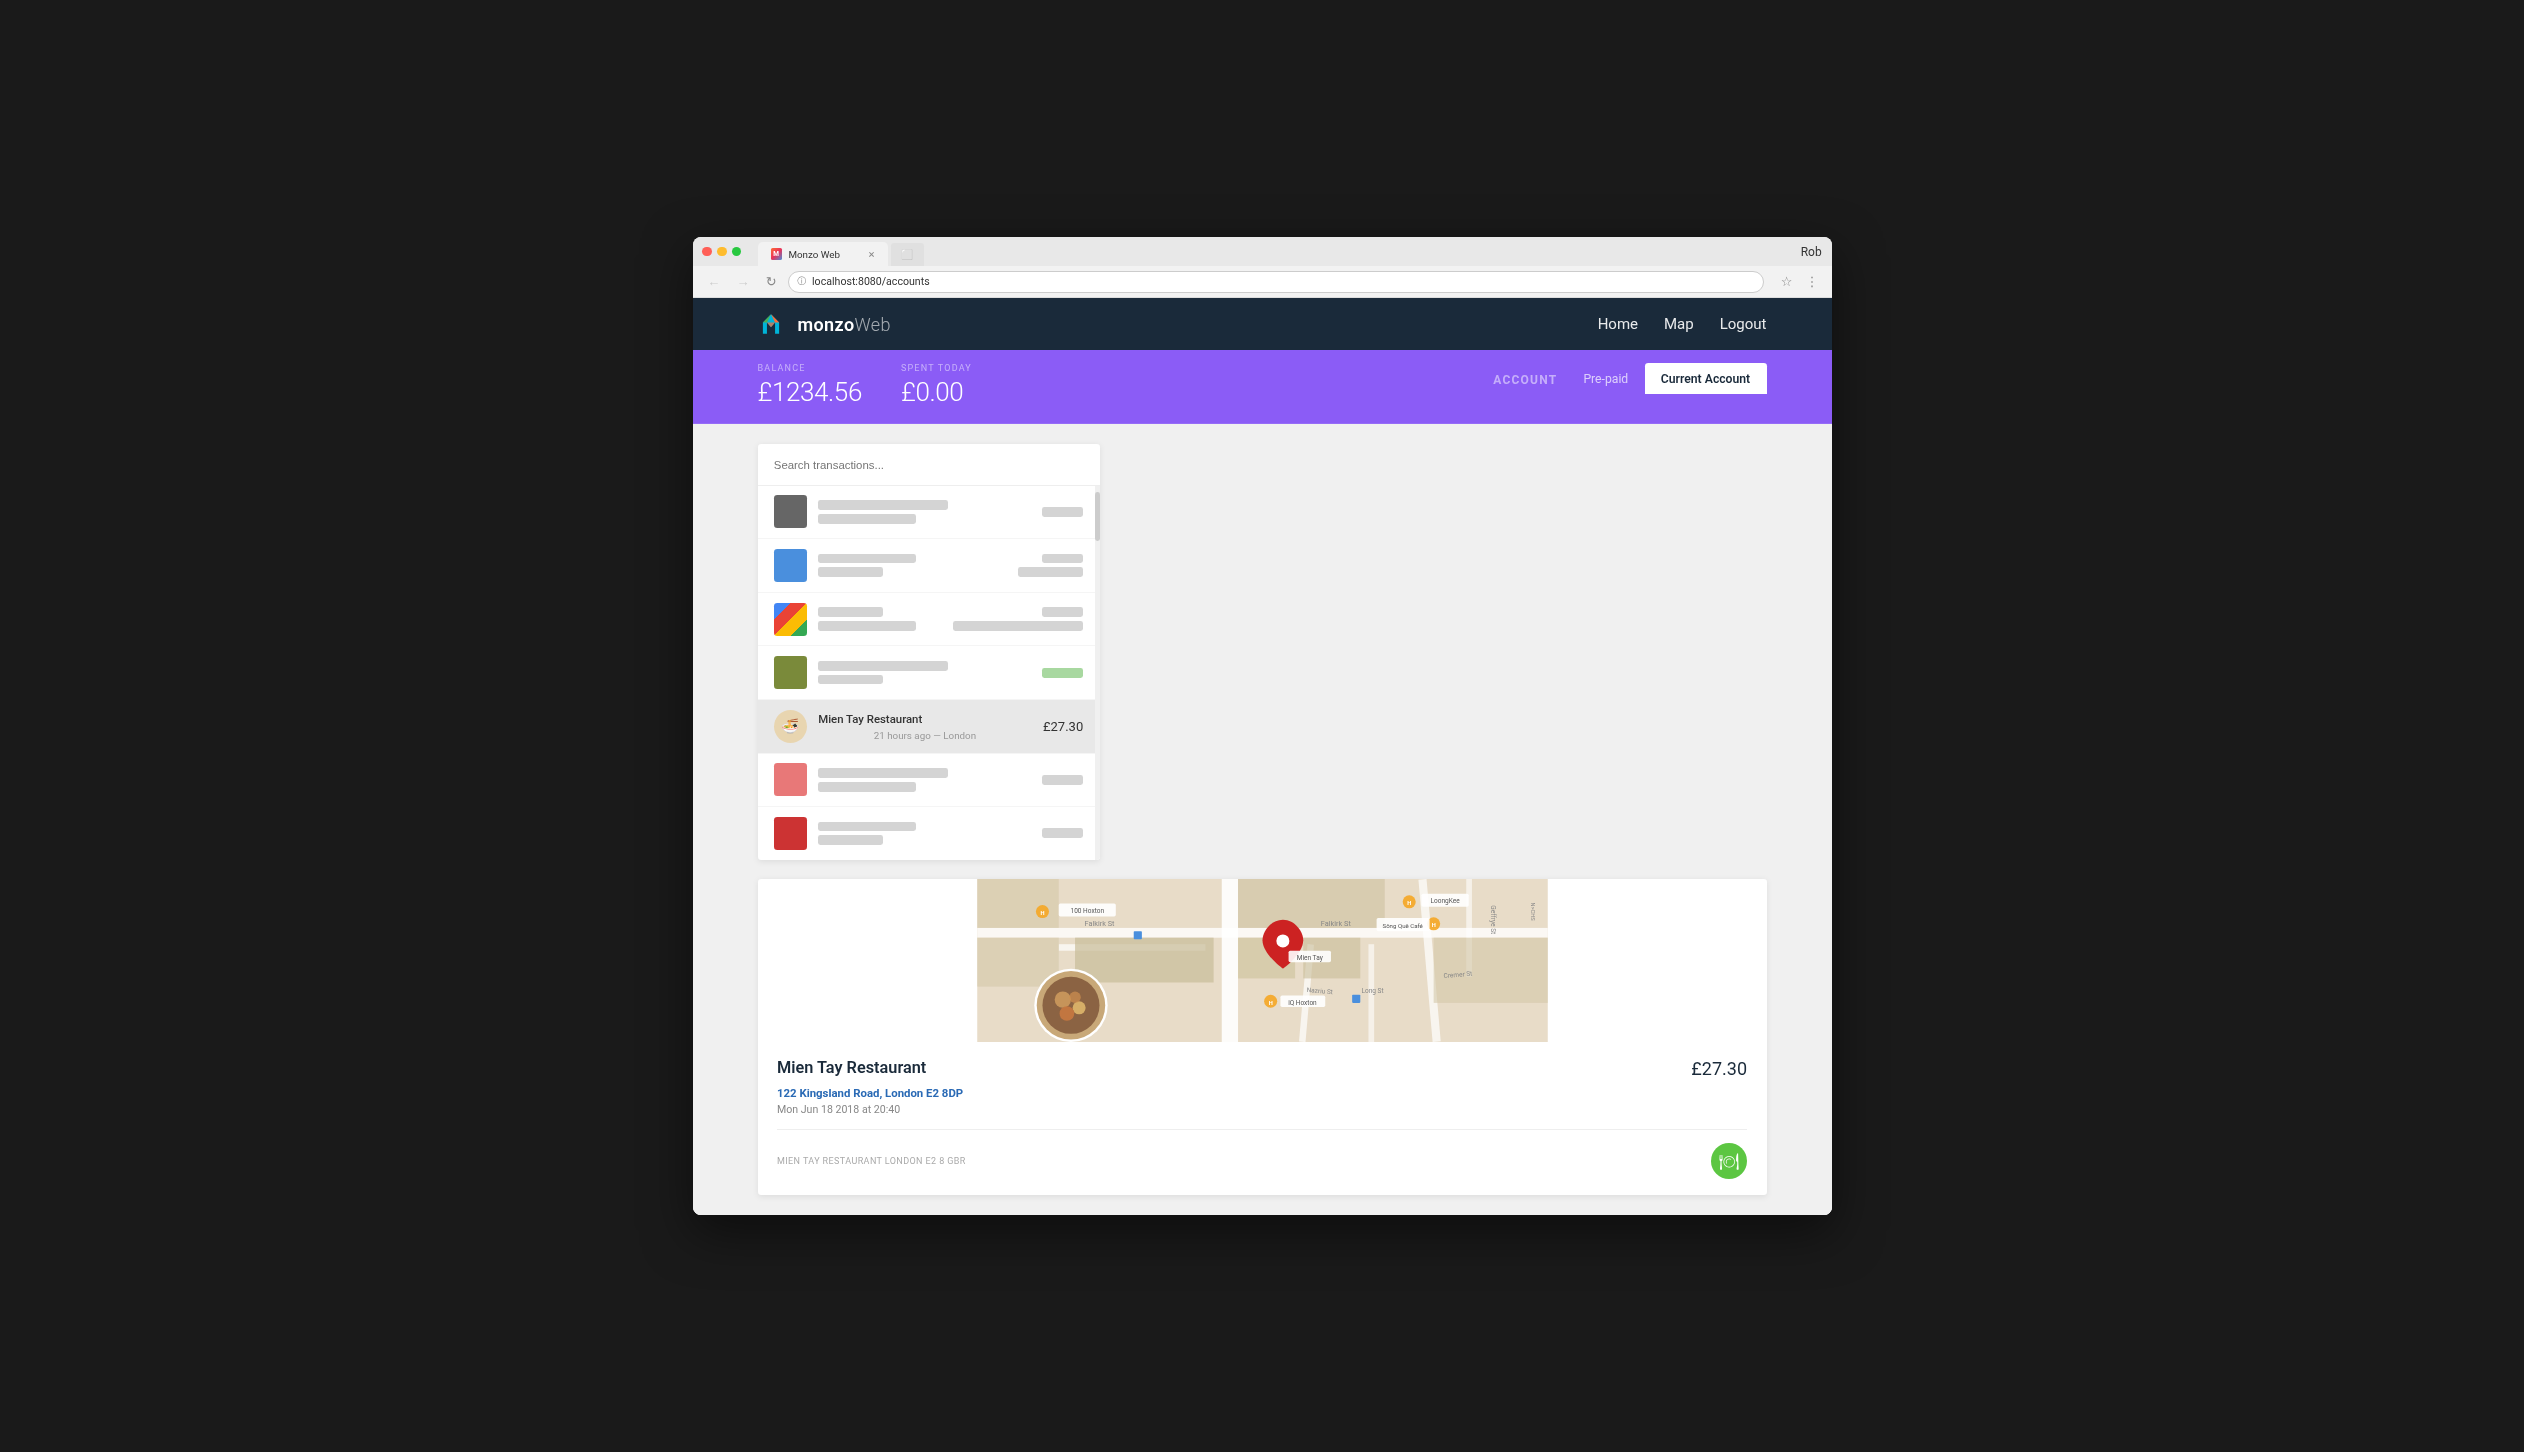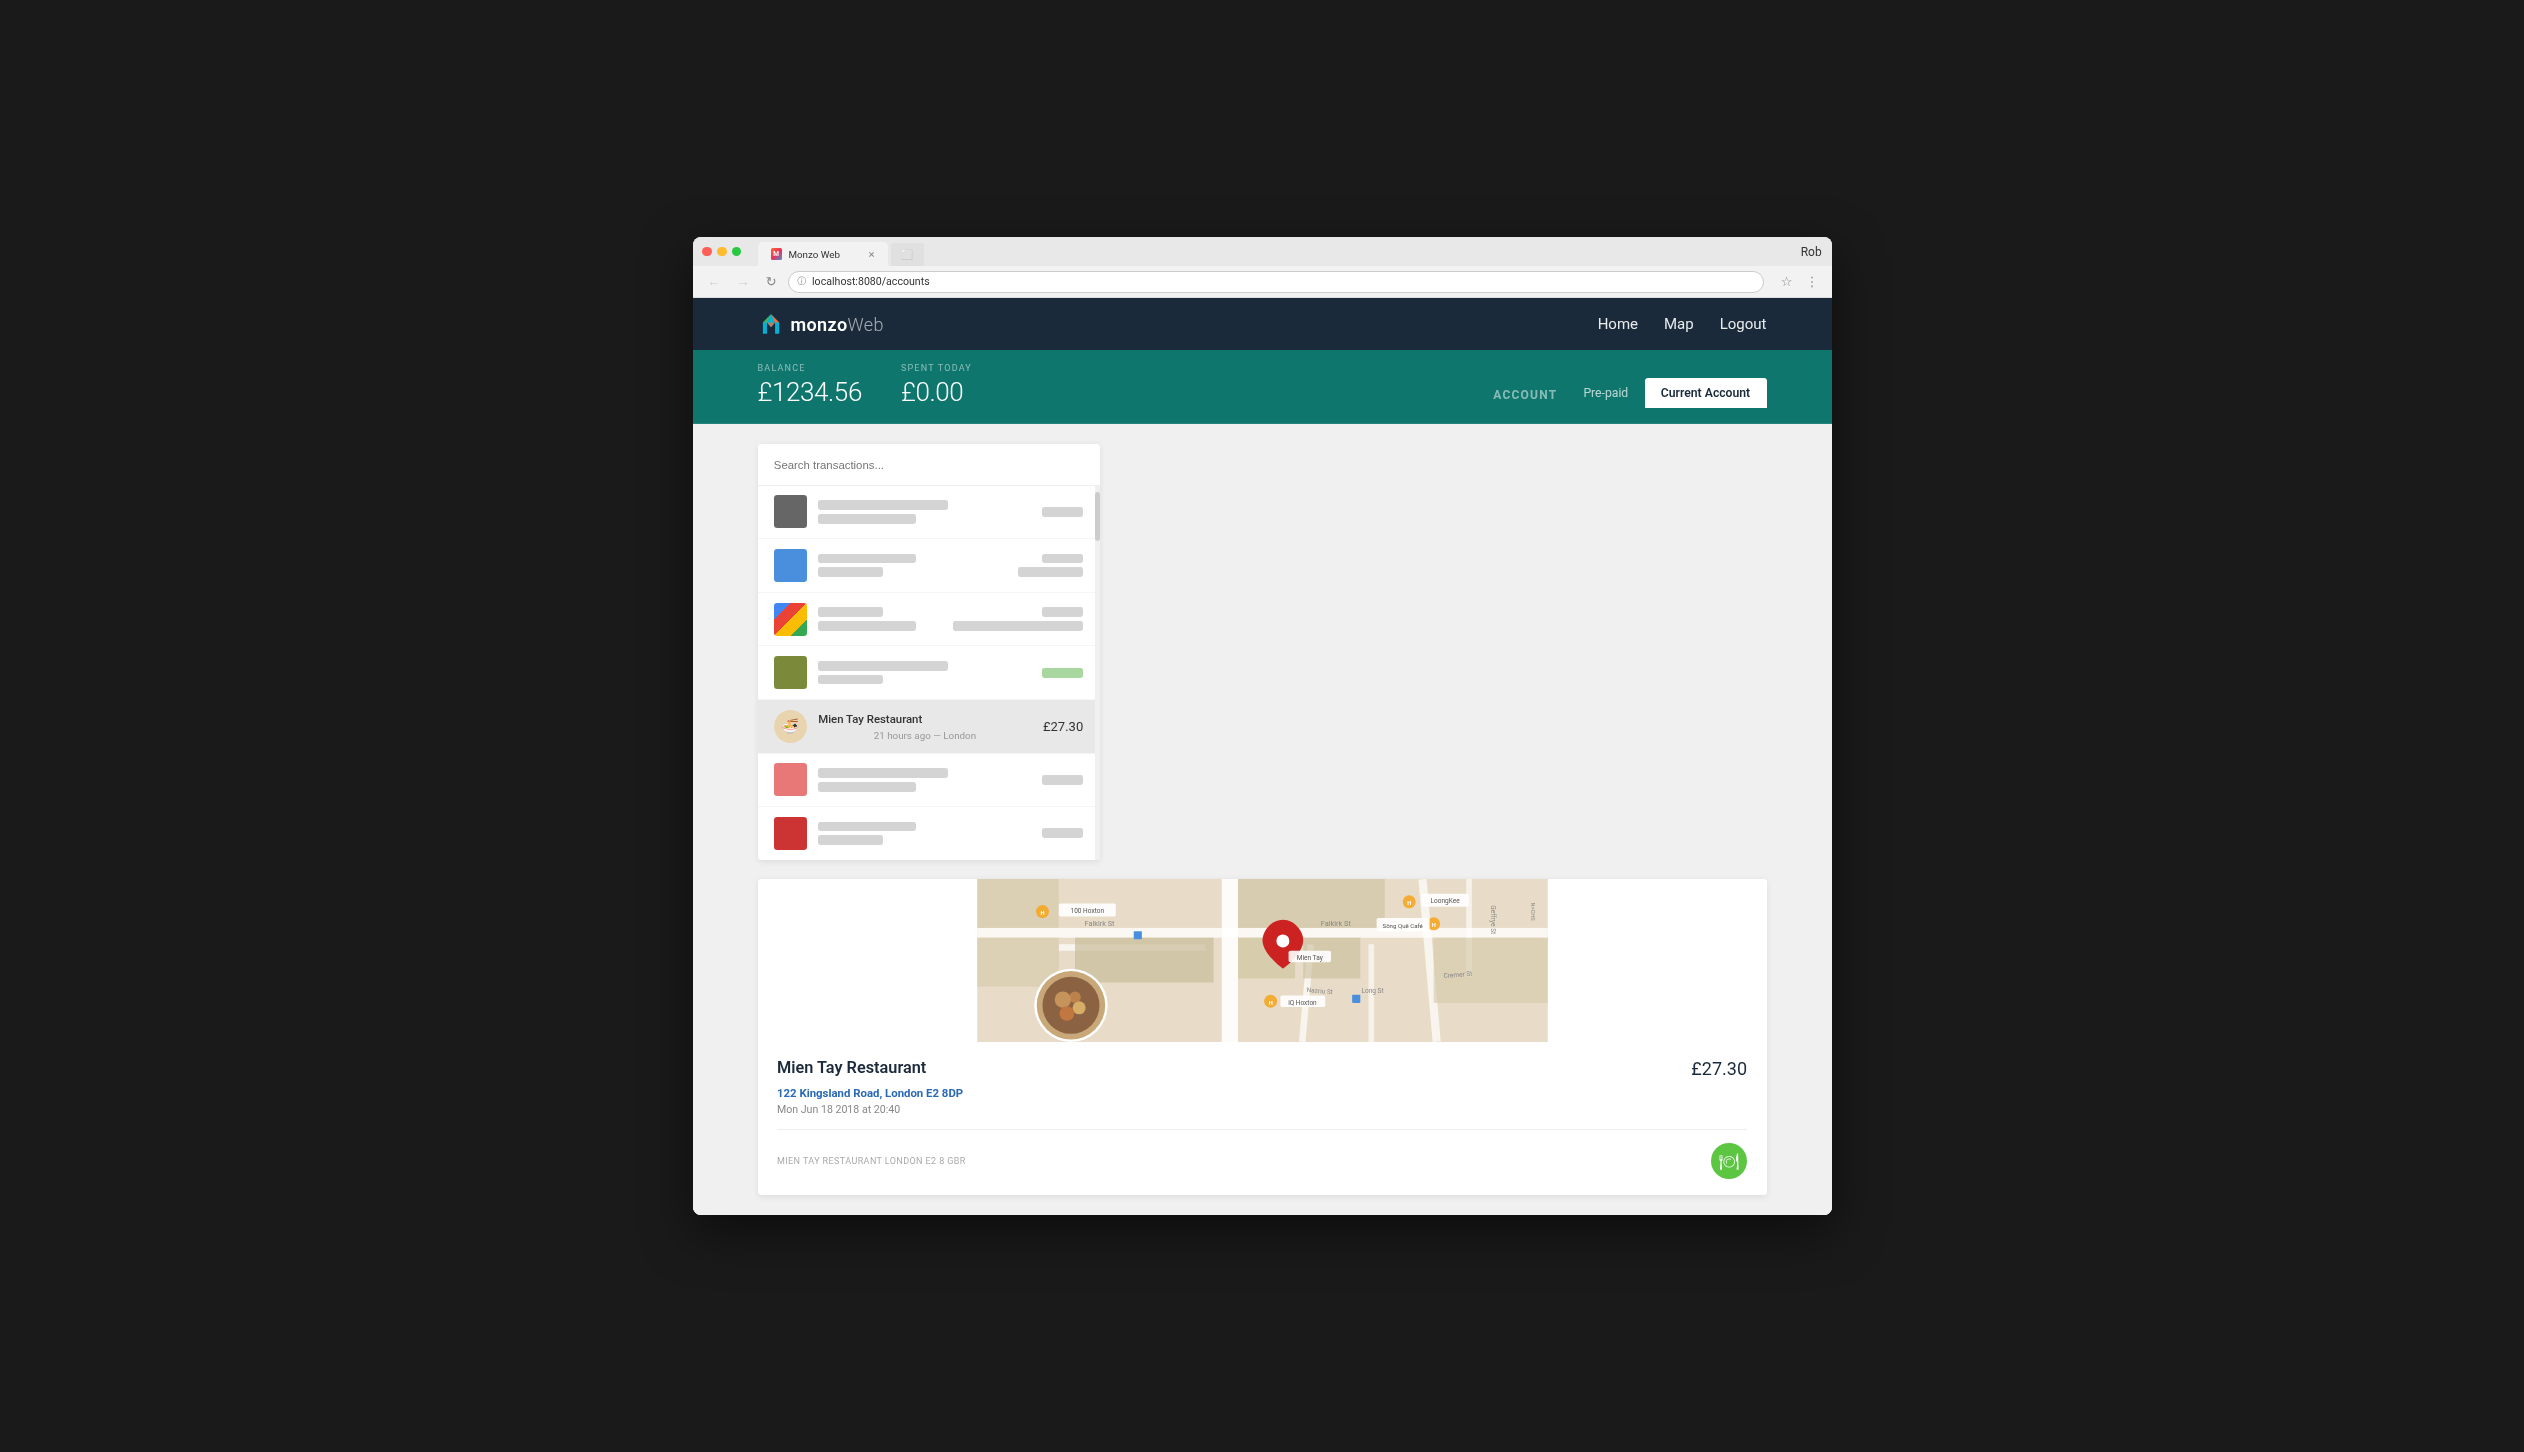--- a/index.html
+++ b/index.html
@@ -156,21 +156,21 @@
       background: #1a2a3a;
       padding: 0 65px;
       display: flex;
       align-items: center;
       height: 52px;
     }
 
     .monzo-logo {
       display: flex;
       align-items: center;
-      gap: 7px;
+      gap: 14px;
       margin-right: auto;
     }
 
     .monzo-m {
       width: 26px;
       height: 26px;
     }
 
     .monzo-wordmark {
       font-size: 18px;
@@ -193,24 +193,24 @@
 
     .nav-link {
       color: rgba(255,255,255,0.9);
       font-size: 15px;
       text-decoration: none;
       cursor: pointer;
     }
 
     
     .account-bar {
-      background: #0f766e;
+      background: #8b5cf6;
       padding: 13px 65px 0;
       display: flex;
-      align-items: center;
+      align-items: flex-start;
       border-bottom: 0.8px solid rgba(255,255,255,0.1);
     }
 
     .balance-section {
       display: flex;
       gap: 39px;
       flex: 1;
     }
 
     .balance-item {

